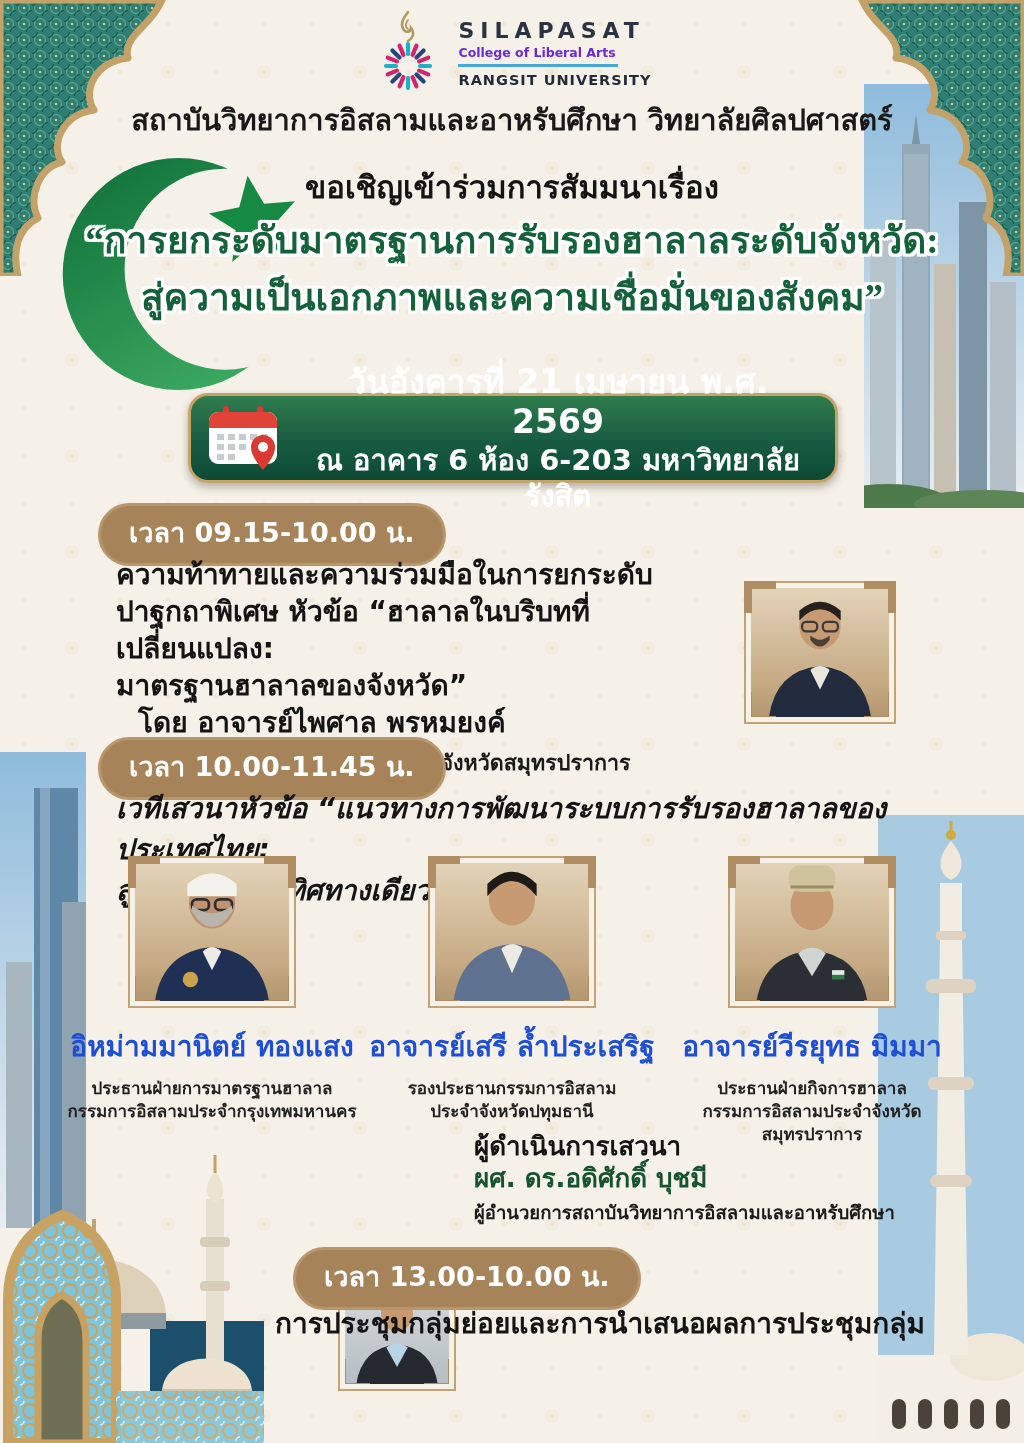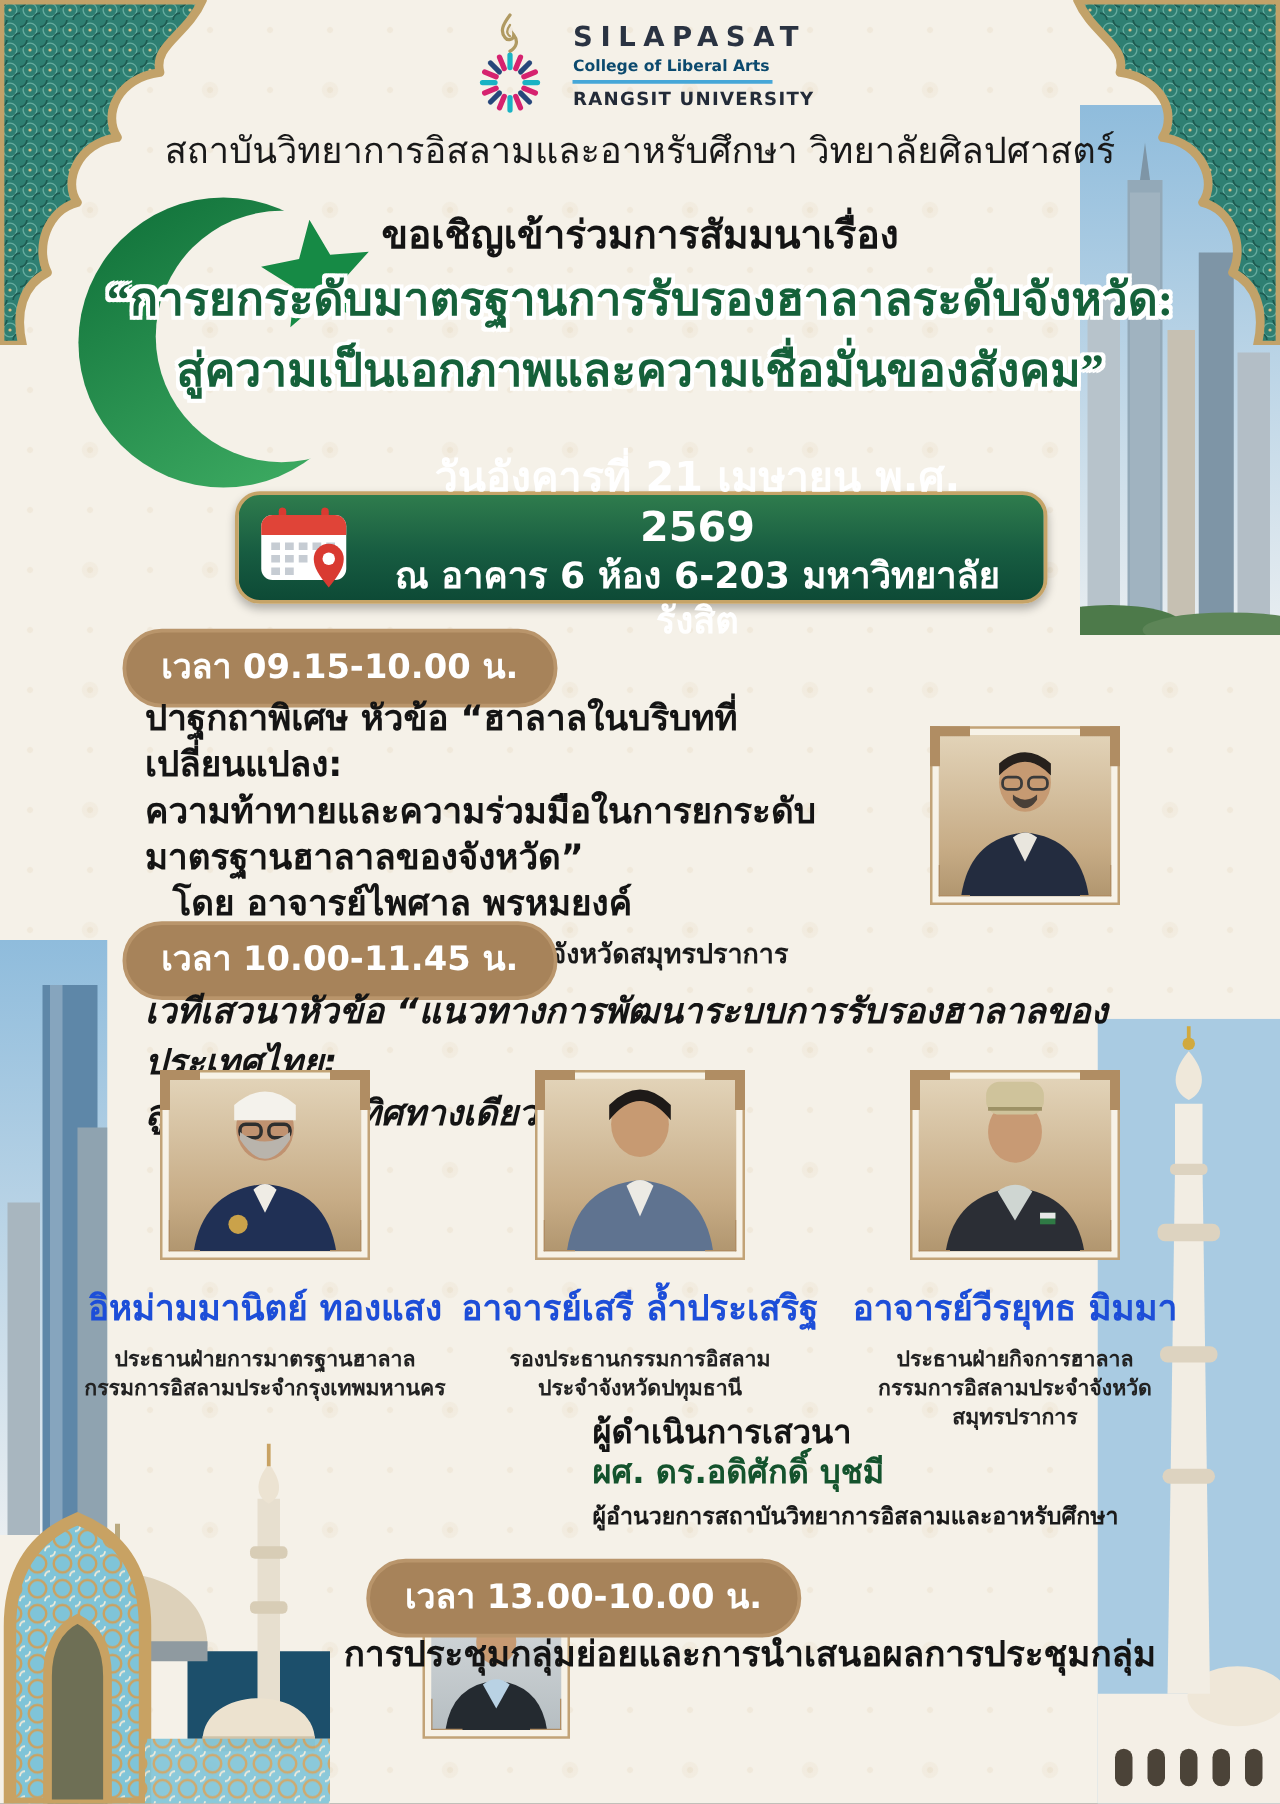--- a/index.html
+++ b/index.html
@@ -25,26 +25,26 @@
   .sky-left{left:0;top:752px;width:86px;height:476px;}
   .mosque-art{left:0;bottom:0;width:264px;height:302px;}
   .minaret-photo{right:0;bottom:0;width:146px;height:628px;}
   .arch-tl{top:0;left:0;width:206px;height:276px;}
   .arch-tr{top:0;right:0;width:206px;height:276px;}
 
   
   .logo{top:10px;left:0;width:100%;display:flex;justify-content:center;align-items:center;gap:14px;}
   .logo-text{display:flex;flex-direction:column;}
   .logo-name{font-size:22px;font-weight:bold;letter-spacing:6px;color:#2a3342;}
-  .logo-college{font-size:12.5px;font-weight:bold;color:#0c4a6e;margin-top:2px;}
+  .logo-college{font-size:12.5px;font-weight:bold;color:#6d28d9;margin-top:2px;}
   .logo-divider{height:3px;background:#46a7d8;margin:4px 0 5px;width:160px;}
   .logo-univ{font-size:14.5px;font-weight:bold;letter-spacing:1px;color:#232b38;}
 
   
-  .institute-line{top:97px;left:0;width:100%;text-align:center;font-size:29px;font-weight:400;color:#191919;}
+  .institute-line{top:97px;left:0;width:100%;text-align:center;font-size:29px;font-weight:700;color:#191919;}
   .invite-line{top:162px;left:0;width:100%;text-align:center;font-size:31px;font-weight:800;color:#141414;}
   .crescent{left:55px;top:143px;width:290px;height:262px;z-index:1;}
   .seminar-title{top:212px;left:0;width:100%;text-align:center;z-index:2;
     font-size:37px;font-weight:800;color:#15613a;line-height:57px;
     text-shadow:-3px -3px 0 #fff,3px -3px 0 #fff,-3px 3px 0 #fff,3px 3px 0 #fff,
                 -3px 0 0 #fff,3px 0 0 #fff,0 -3px 0 #fff,0 3px 0 #fff;}
 
   
   .event-banner{top:393px;left:188px;width:650px;height:90px;border-radius:20px;
     background:linear-gradient(180deg,#2f7c4d 0%,#175c41 55%,#0d4a36 100%);
@@ -267,22 +267,22 @@
       </g>
     </svg>
     <div class="banner-text">
       <div class="banner-date">วันอังคารที่ 21 เมษายน พ.ศ. 2569</div>
       <div class="banner-venue">ณ  อาคาร 6 ห้อง 6-203 มหาวิทยาลัยรังสิต</div>
     </div>
   </div>
 
   <div class="time-badge badge1">เวลา 09.15-10.00 น.</div>
   <div class="abs s1-text">
+    <div class="s-big">ความท้าทายและความร่วมมือในการยกระดับ</div>
     <div class="s-big">ปาฐกถาพิเศษ หัวข้อ “ฮาลาลในบริบทที่เปลี่ยนแปลง:</div>
-    <div class="s-big">ความท้าทายและความร่วมมือในการยกระดับ</div>
     <div class="s-big">มาตรฐานฮาลาลของจังหวัด”</div>
     <div class="s1-by">โดย อาจารย์ไพศาล พรหมยงค์</div>
     <div class="s1-role">ประธานกรรมการอิสลามประจำจังหวัดสมุทรปราการ</div>
   </div>
   <div class="pframe abs speaker1-frame">
     <div class="photo bg-beige">
       <svg viewBox="0 0 100 100" preserveAspectRatio="xMidYMax slice">
         <ellipse cx="50" cy="34" rx="15" ry="17" fill="#c69a72"></ellipse>
         <path d="M35 30 Q50 14 65 30 L65 23 Q50 10 35 23 Z" fill="#26201c"></path>
         <rect x="37" y="31" width="11" height="7" rx="3" fill="none" stroke="#3a3a3a" stroke-width="1.6"></rect>

